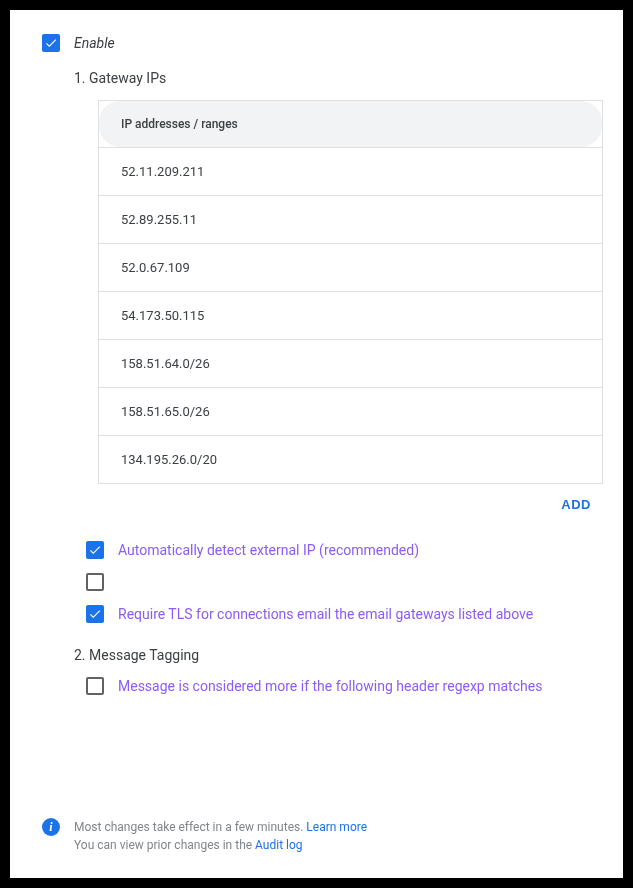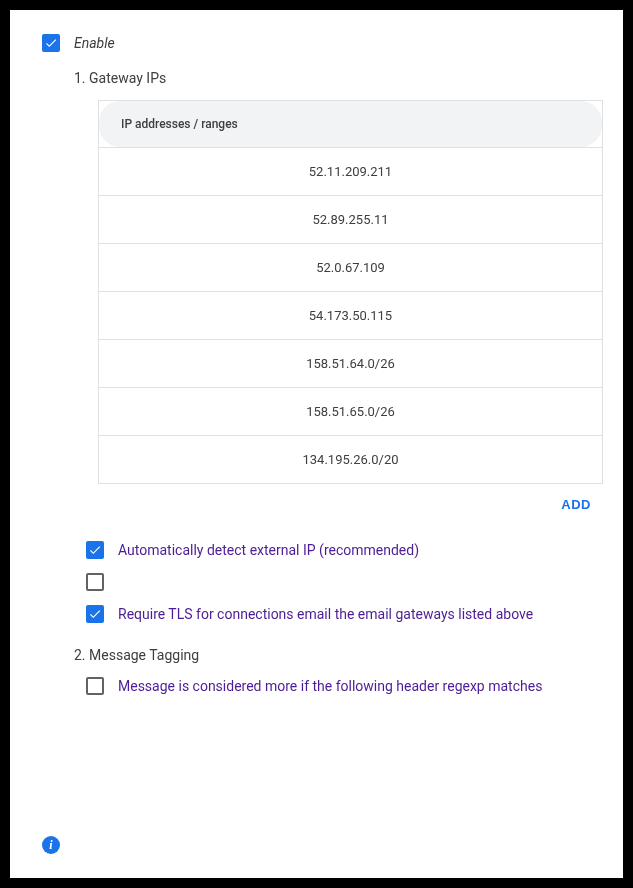--- a/index.html
+++ b/index.html
@@ -63,21 +63,20 @@
       font-size: 12px;
       font-weight: 500;
       color: #3c4043;
       border-radius: 21px;
     }
     .table-row {
       padding: 16px 22px;
       font-size: 13px;
       color: #3c4043;
       border-top: 1px solid #e0e0e0;
-      text-align: center;
     }
     .add-row {
       text-align: right;
       margin: 10px 0 28px 12px;
     }
     .add-btn {
       color: #1a73e8;
       font-size: 13px;
       font-weight: 600;
       letter-spacing: 0.5px;
@@ -85,21 +84,21 @@
       background: none;
       border: none;
     }
     .option-row {
       display: flex;
       align-items: center;
       gap: 14px;
       margin-bottom: 14px;
       margin-left: 12px;
     }
-    .option-label { font-size: 14px; color: #4c1d95; text-align: center; }
+    .option-label { font-size: 14px; color: #8b5cf6; text-align: center; }
     .footer {
       margin-top: auto;
       display: flex;
       gap: 14px;
       align-items: flex-start;
       padding-top: 20px;
     }
     .info-icon {
       width: 18px;
       height: 18px;
@@ -178,15 +177,19 @@
     <div class="table-indent">
       <div class="option-row" style="margin-left:0">
         <div class="checkbox unchecked"></div>
         <span class="option-label">Message is considered more if the following header regexp matches</span>
       </div>
     </div>
   </div>
 
   <div class="footer">
     <div class="info-icon">i</div>
+    <div class="footer-text">
+      <span>Most changes take effect in a few minutes. </span><a>Learn more</a><br>
+      <span>You can view prior changes in the </span><a>Audit log</a>
+    </div>
   </div>
 
 </div>
 
 </body></html>

